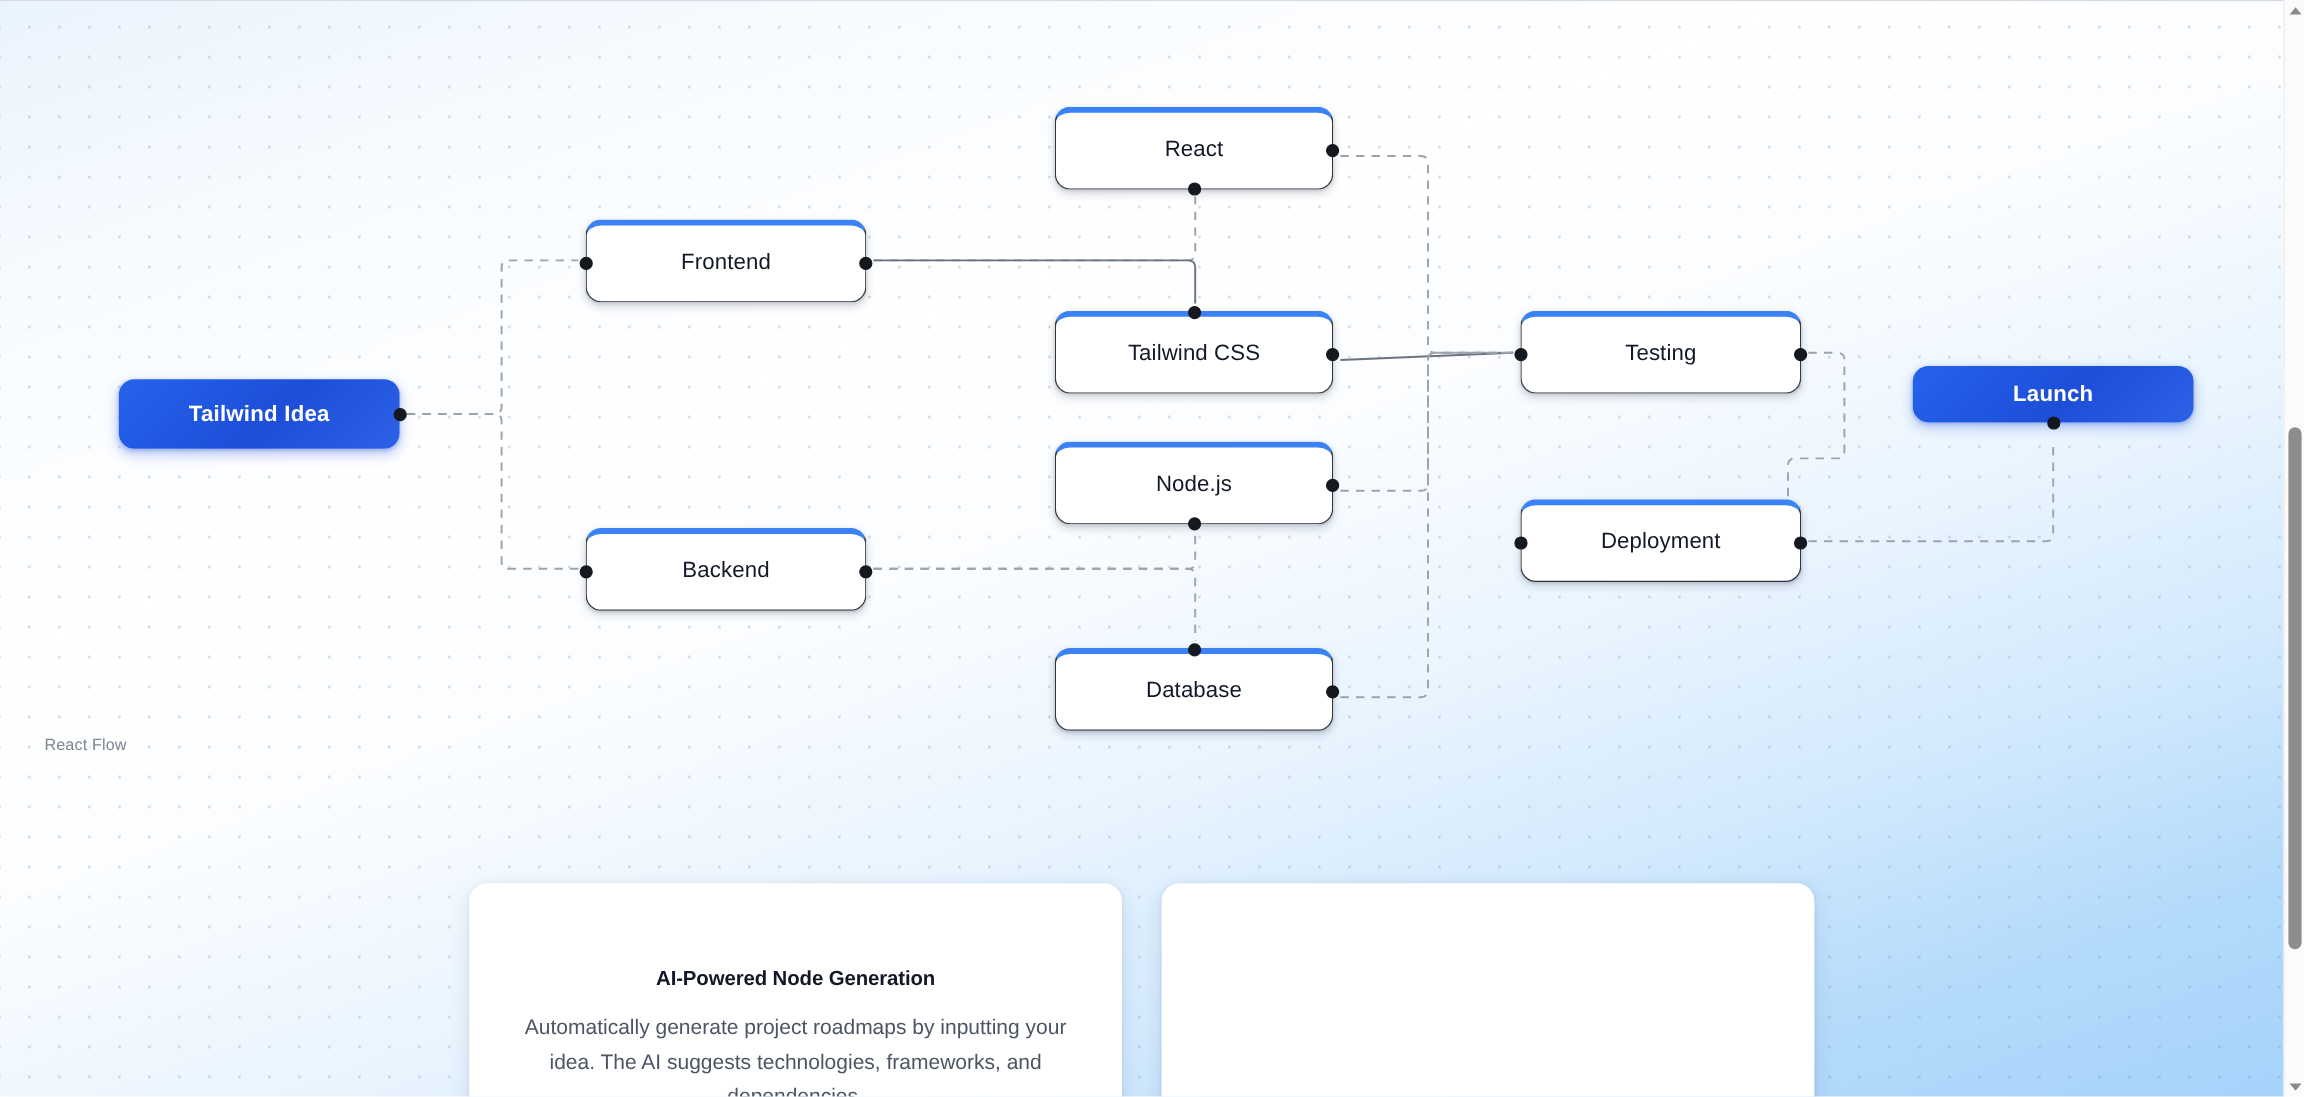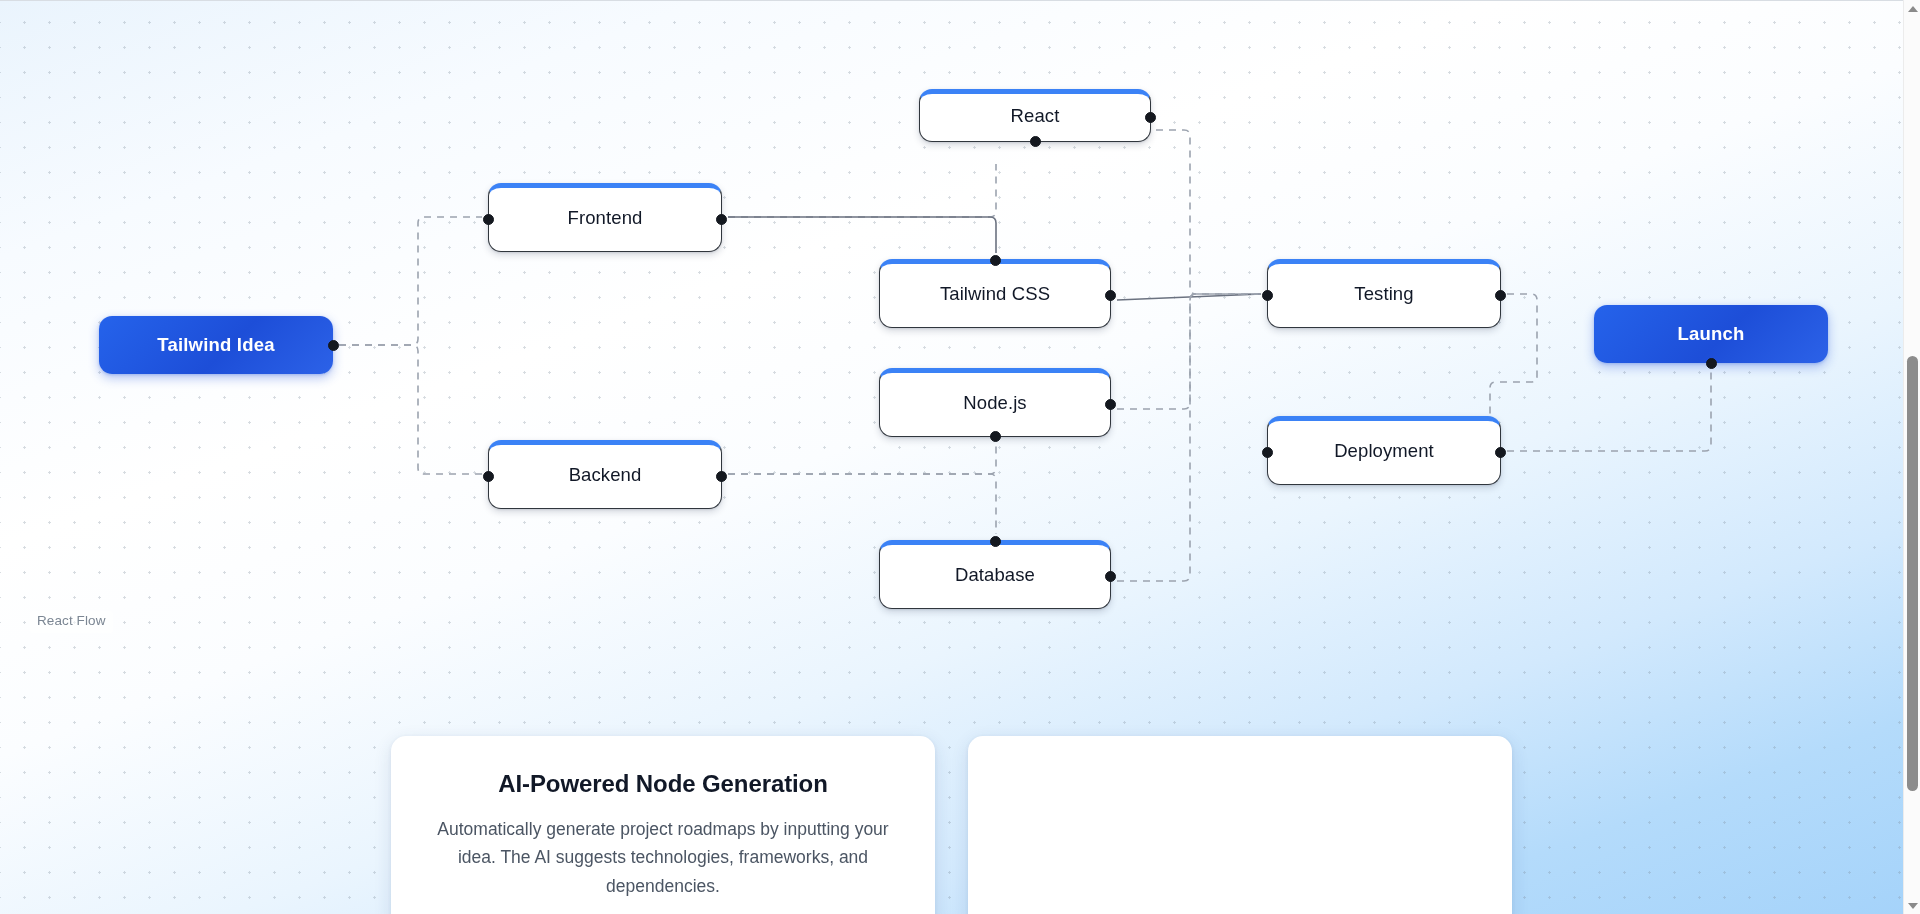--- a/index.html
+++ b/index.html
@@ -139,26 +139,27 @@
     width: 544px;
     min-height: 179px;
     background: #ffffff;
     border-radius: 15px;
     box-shadow: 0 5px 18px rgba(30,60,110,0.12), 0 1px 4px rgba(30,60,110,0.07);
     padding: 33px 38px 30px 38px;
     text-align: center;
   }
 
   .card-title {
-    font-size: 24px;
+    font-size: 17px;
     font-weight: 700;
     color: #111827;
     letter-spacing: -0.1px;
     margin-bottom: 16px;
     line-height: 1.25;
+    margin-top: 36px;
   }
 
   .card-desc {
     font-size: 17.5px;
     color: #4b5563;
     line-height: 1.62;
     font-weight: 400;
   }
 
   
@@ -243,21 +244,21 @@
       <span class="handle h-left"></span>
       <span class="handle h-right"></span>
     </div>
 
     <div class="node step" style="left:488px; top:439px; width:234px; height:69px;">
       <span class="node-label">Backend</span>
       <span class="handle h-left"></span>
       <span class="handle h-right"></span>
     </div>
 
-    <div class="node step" style="left:879px; top:88px; width:232px; height:53px;margin-left:40px;">
+    <div class="node step" style="left:879px; top:88px; width:232px; height:69px;">
       <span class="node-label">React</span>
       <span class="handle h-right"></span>
       <span class="handle h-bottom"></span>
     </div>
 
     <div class="node step" style="left:879px; top:367px; width:232px; height:69px;">
       <span class="node-label">Node.js</span>
       <span class="handle h-right"></span>
       <span class="handle h-bottom"></span>
     </div>
@@ -279,21 +280,21 @@
       <span class="handle h-left"></span>
       <span class="handle h-right"></span>
     </div>
 
     <div class="node step" style="left:1267px; top:415px; width:234px; height:69px;">
       <span class="node-label">Deployment</span>
       <span class="handle h-left"></span>
       <span class="handle h-right"></span>
     </div>
 
-    <div class="node accent" style="left:1594px; top:304px; width:234px; height:58px;">
+    <div class="node accent" style="left:1594px; top:304px; width:234px; height:47px;">
       <span class="node-label">Launch</span>
       <span class="handle h-bottom"></span>
     </div>
 
     <a class="attribution">React Flow</a>
 
     <div class="cards">
 
       <div class="card">
         <div class="card-title">AI-Powered Node Generation</div>

